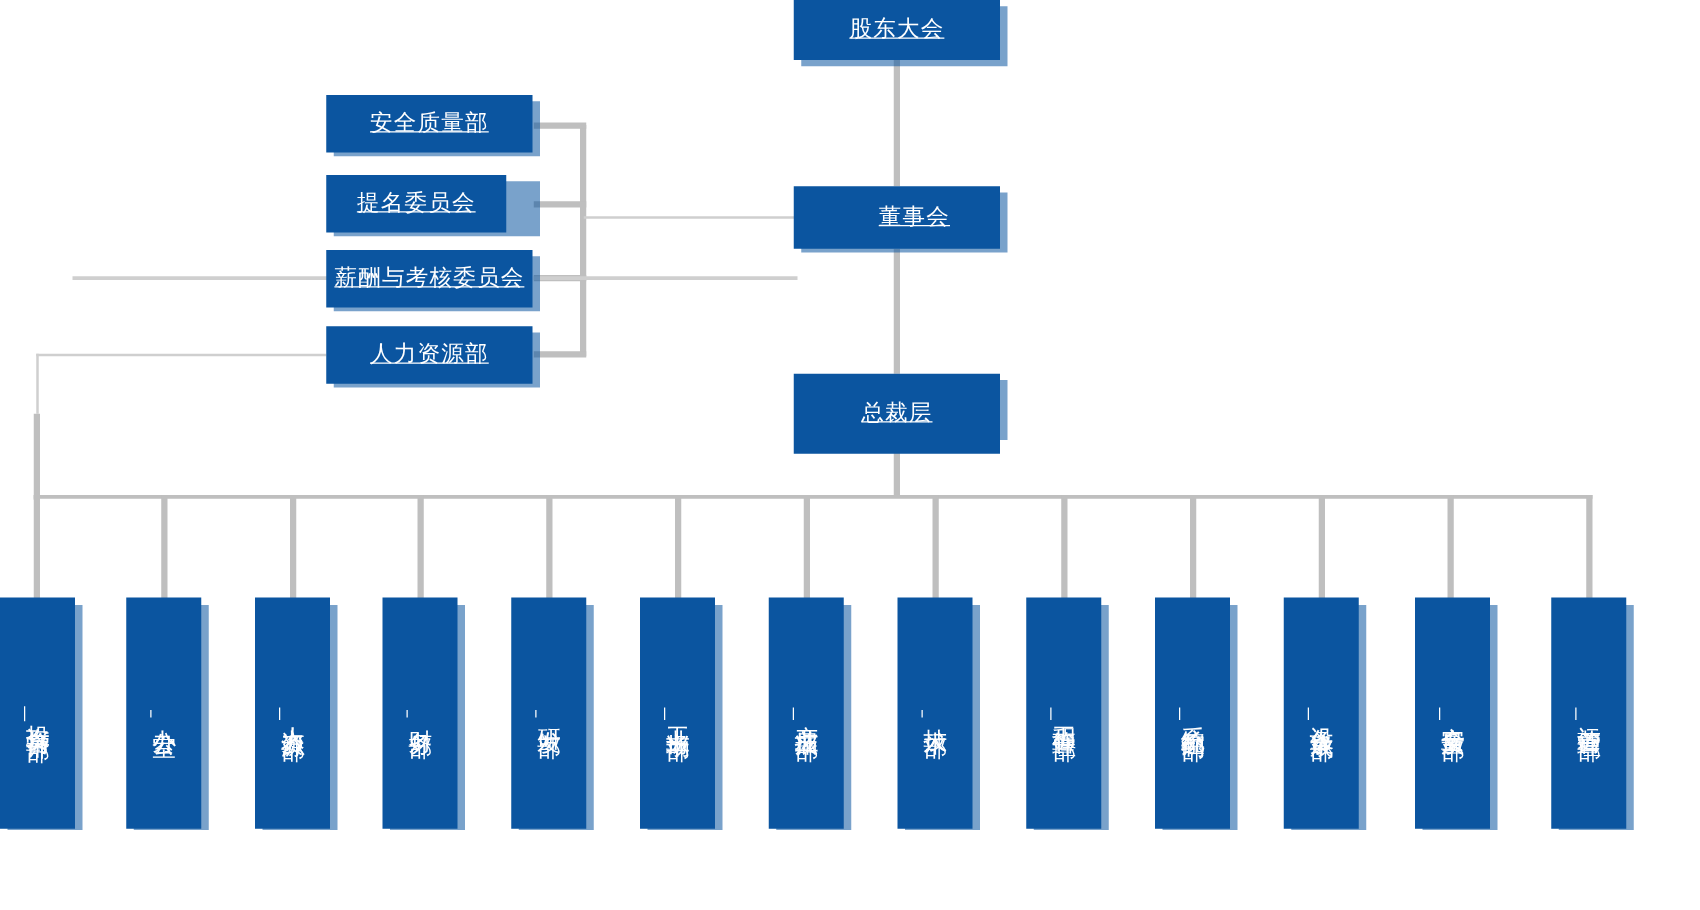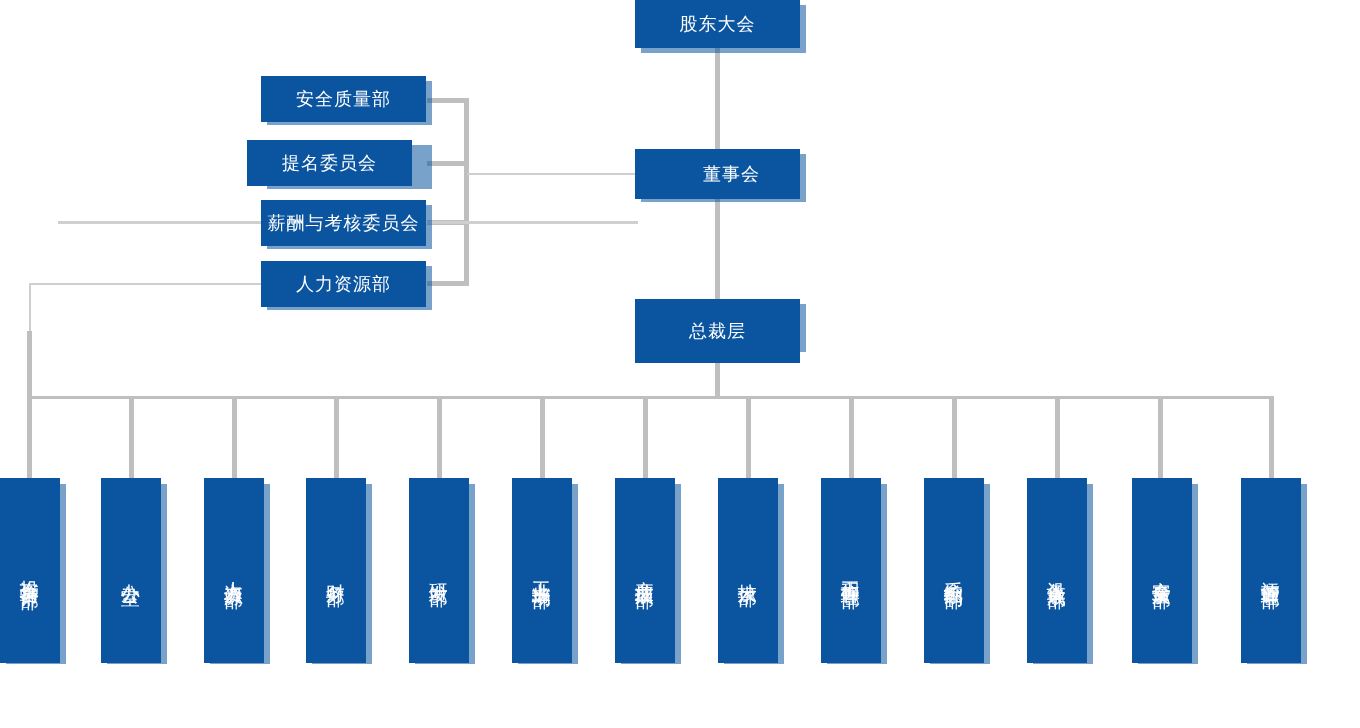--- a/index.html
+++ b/index.html
@@ -22,20 +22,21 @@
     position: absolute;
     background: #0b55a0;
     color: #ffffff;
     display: flex;
     align-items: center;
     justify-content: center;
     box-sizing: border-box;
     z-index: 3;
     line-height: 1.18;
     text-align: center;
+    text-decoration: underline;
   }
   .node.h {
     font-size: 18px;
     letter-spacing: 1px;
   }
   .node.vtext {
     font-size: 19px;
     writing-mode: vertical-rl;
     text-orientation: upright;
     letter-spacing: 2px;
@@ -105,21 +106,21 @@
   <div class="shadow" style="left:641px; top:154px; width:165px; height:48px;"></div>
   <div class="node h" style="left:635px; top:149px; width:165px; height:50px;padding-left:28px;">董事会</div>
 
   <div class="shadow" style="left:641px; top:304px; width:165px; height:48px;"></div>
   <div class="node h" style="left:635px; top:299px; width:165px; height:64px;">总裁层</div>
 
   <div class="shadow" style="left:267px; top:81px; width:165px; height:44px;"></div>
   <div class="node h" style="left:261px; top:76px; width:165px; height:46px;">安全质量部</div>
 
   <div class="shadow" style="left:267px; top:145px; width:165px; height:44px;"></div>
-  <div class="node h" style="left:247px; top:140px; width:165px; height:46px;">提名委员会</div>
+  <div class="node h" style="left:261px; top:140px; width:144px; height:46px;">提名委员会</div>
 
   <div class="shadow" style="left:267px; top:205px; width:165px; height:44px;"></div>
   <div class="node h" style="left:261px; top:200px; width:165px; height:46px;">薪酬与考核委员会</div>
 
   <div class="shadow" style="left:267px; top:266px; width:165px; height:44px;"></div>
   <div class="node h" style="left:261px; top:261px; width:165px; height:46px;">人力资源部</div>
 
   <div class="shadow" style="left:6px; top:484px; width:60px; height:180px;"></div>
   <div class="node vtext" style="left:0px; top:478px; width:60px; height:185px;">投资与审计部</div>
 

